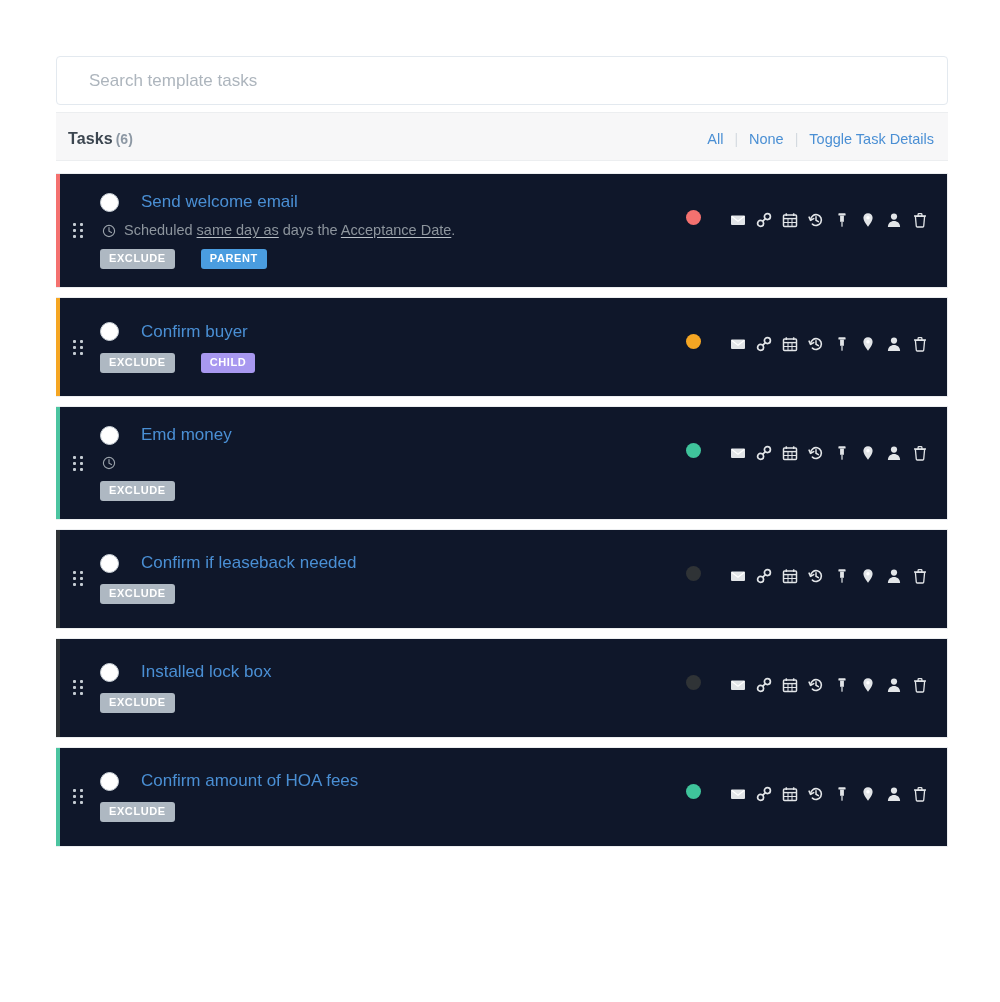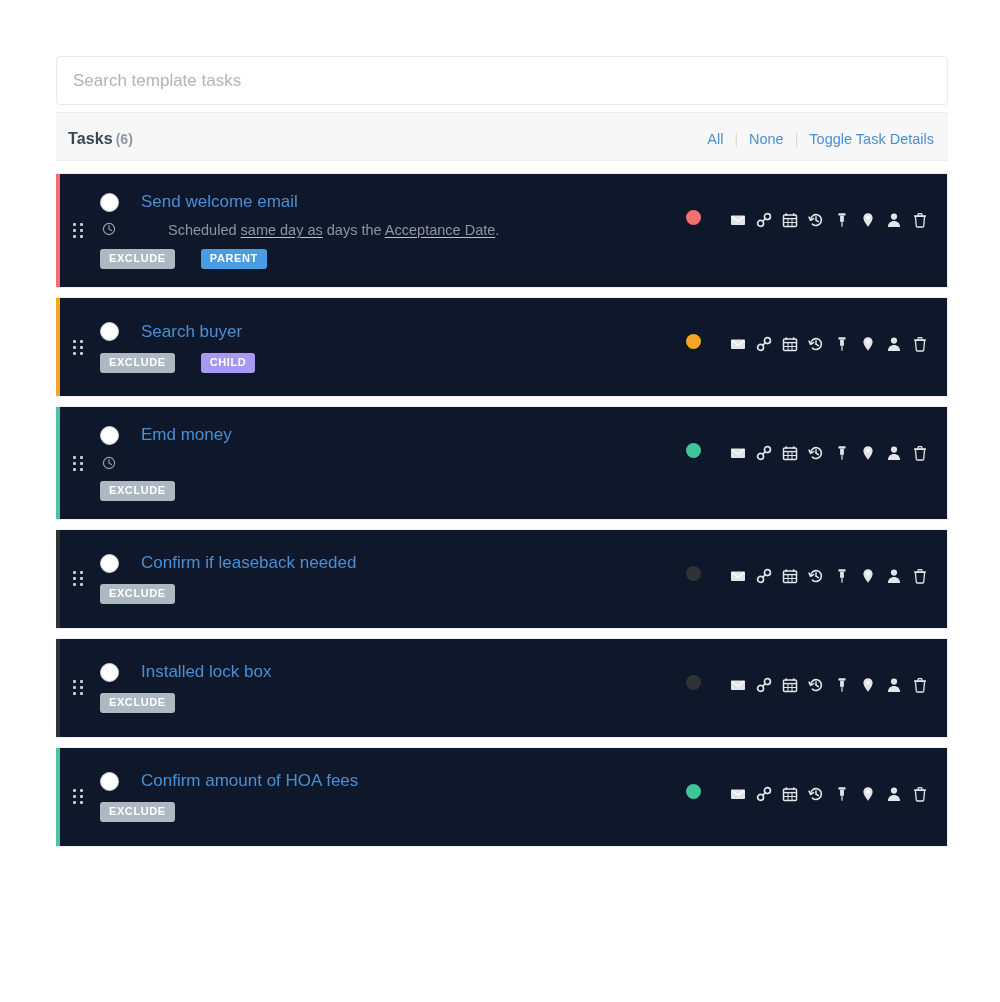--- a/index.html
+++ b/index.html
@@ -24,21 +24,21 @@
     top: 56px;
     width: 892px;
   }
 
   
   .search-wrap { width: 892px; }
   .search-input {
     display: block;
     width: 892px;
     height: 49px;
-    padding: 0 16px;
+    padding: 0 32px;
     font-size: 17px;
     font-family: "Liberation Sans", sans-serif;
     color: #444b54;
     background: #ffffff;
     border: 1px solid #e3e9ef;
     border-radius: 4px;
     outline: none;
   }
   .search-input::placeholder { color: #adb5bd; }
 
@@ -156,26 +156,25 @@
   }
   .task-title {
     margin-left: 22px;
     font-size: 17px;
     color: #4a8fd4;
     cursor: pointer;
     line-height: 1.2;
   }
   .sched-row {
     display: flex;
-    align-items: flex-start;
+    align-items: flex-end;
     margin-top: 10px;
     padding-left: 2px;
     font-size: 14.5px;
     color: #8d959d;
-    gap: 44px;
   }
   .clock-icon {
     width: 14px;
     height: 14px;
     flex: 0 0 14px;
     margin-right: 8px;
   }
   .clock-icon svg { display: block; }
   .sched-text u {
     text-decoration: underline;
@@ -359,21 +358,21 @@
                 <i></i>
                 <i></i>
                 <i></i>
                 <i></i>
                 <i></i>
               </span>
             </div>
             <div class="task-body">
               <div class="task-title-row">
                 <span class="radio"></span>
-                <span class="task-title">Search buyer</span>
+                <span class="task-title">Confirm buyer</span>
               </div>
               <div class="badges">
                 <span class="badge badge-exclude">EXCLUDE</span>
                 <span class="badge badge-child">CHILD</span>
               </div>
             </div>
             <div class="task-actions">
               <span class="status-dot" style="background: rgb(245, 166, 35);"></span>
               <span class="act-icon" title="Email">
                 <svg width="16" height="16" viewBox="0 0 16 16">

